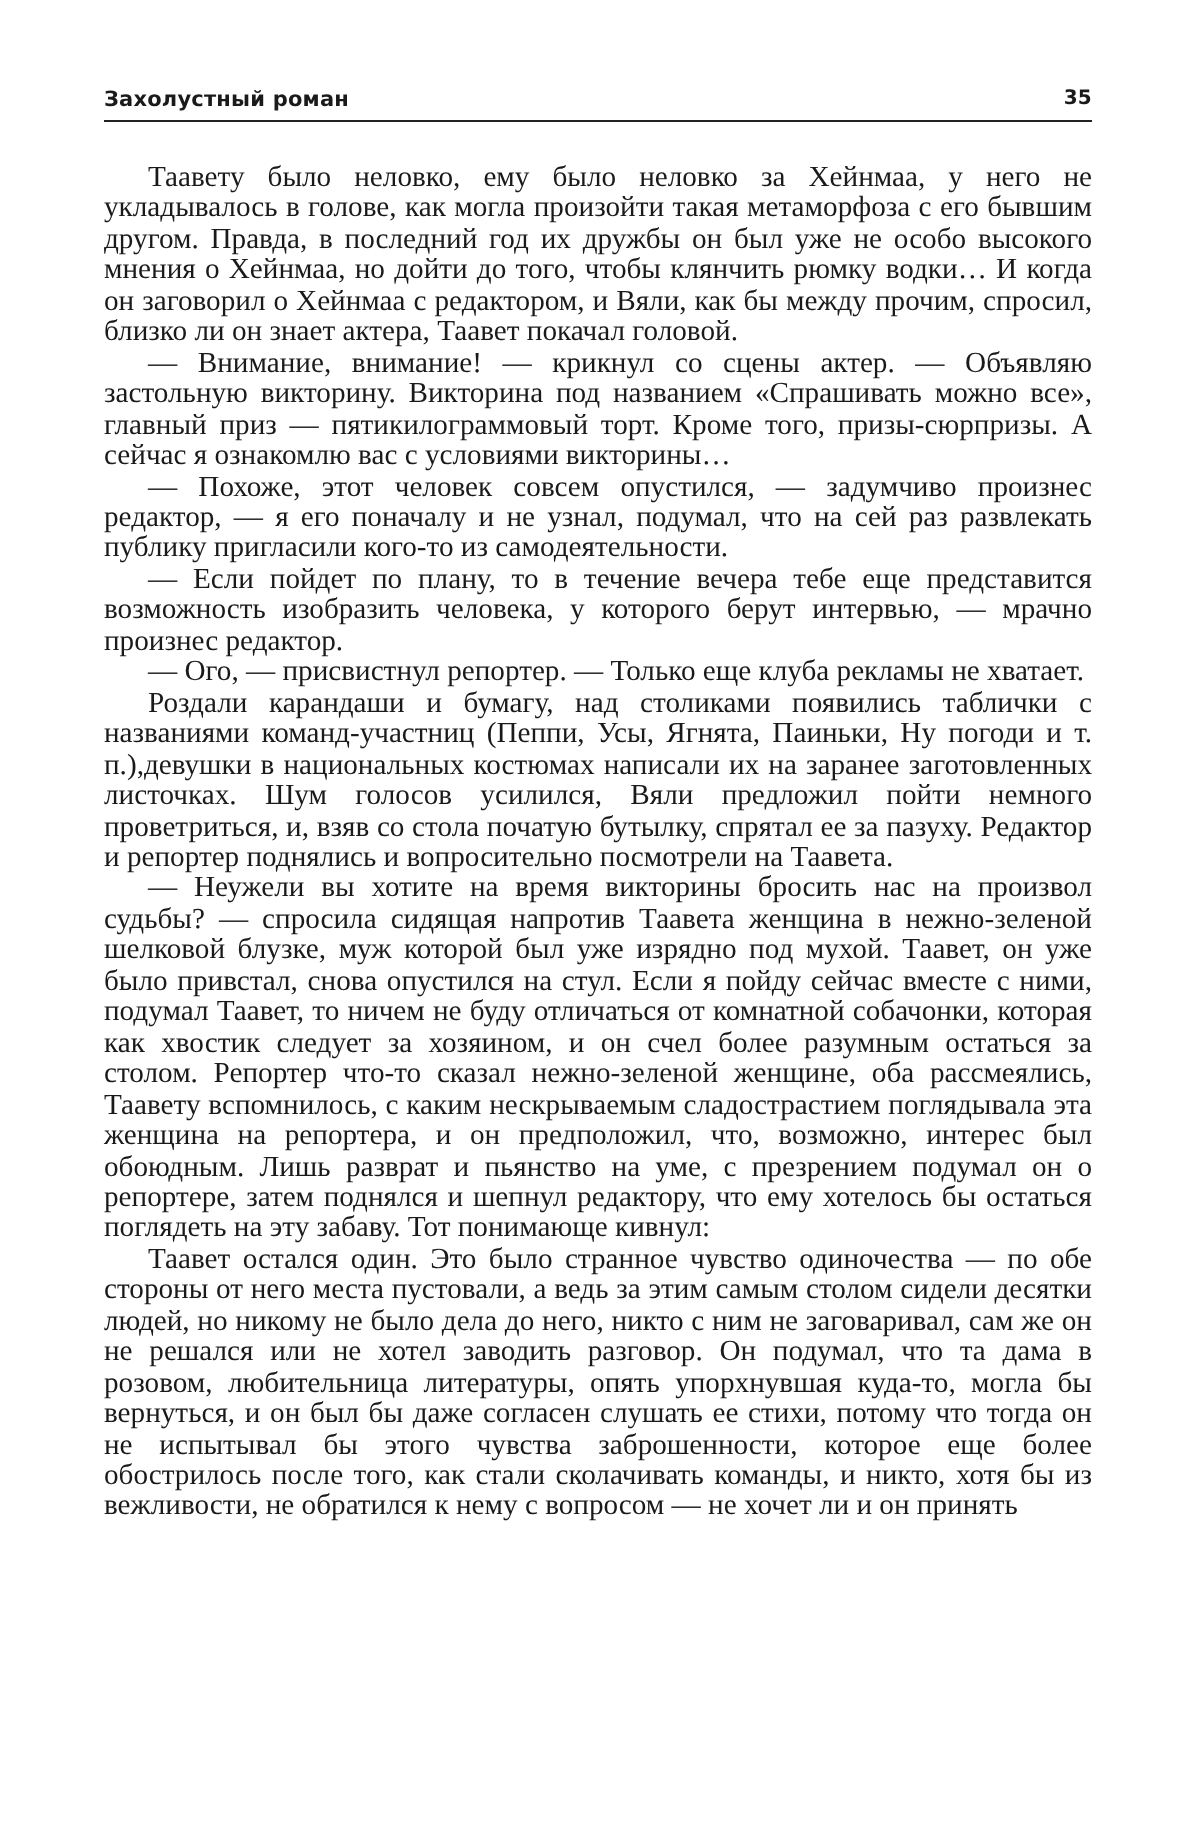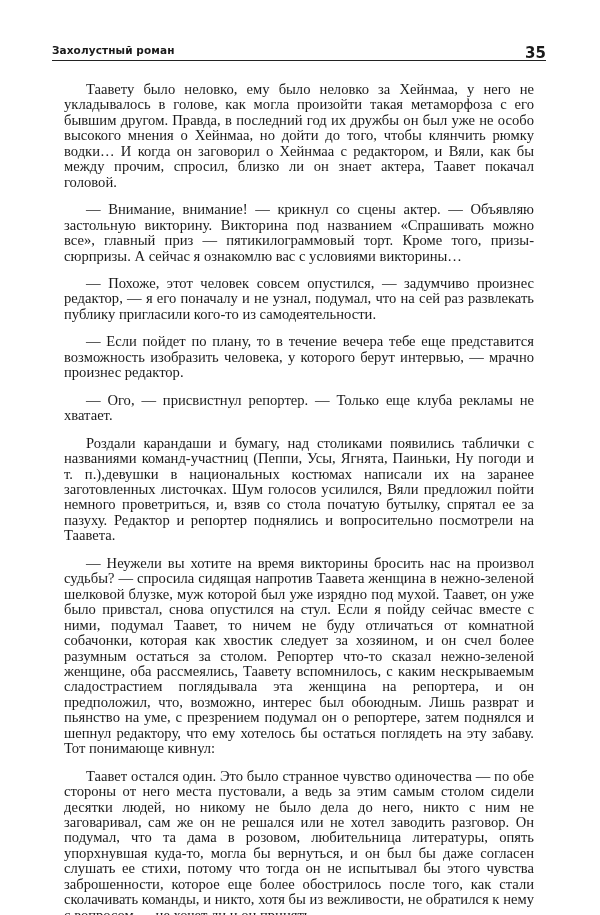--- a/index.html
+++ b/index.html
@@ -25,32 +25,32 @@
       justify-content: space-between;
       font-family: "DejaVu Sans", sans-serif;
       font-weight: bold;
       font-size: 10.5px;
       letter-spacing: 0.1px;
       padding-bottom: 2px;
       border-bottom: 1.6px solid #222;
       height: 14px;
     }
     .running-head .folio {
-      font-size: 15px;
+      font-size: 10px;
     }
     .body-text {
       margin-top: 21px;
       font-family: "Liberation Serif", serif;
       font-size: 14.6px;
       line-height: 15.45px;
       text-align: justify;
       hyphens: manual;
     }
     .body-text p {
-      margin: 12px;
+      margin: 0;
       text-indent: 22px;
     }
   </style>
 </head>
 <body>
 
 <div class="page">
   <div class="running-head">
     <span>Захолустный роман</span>
     <span class="folio">35</span>

